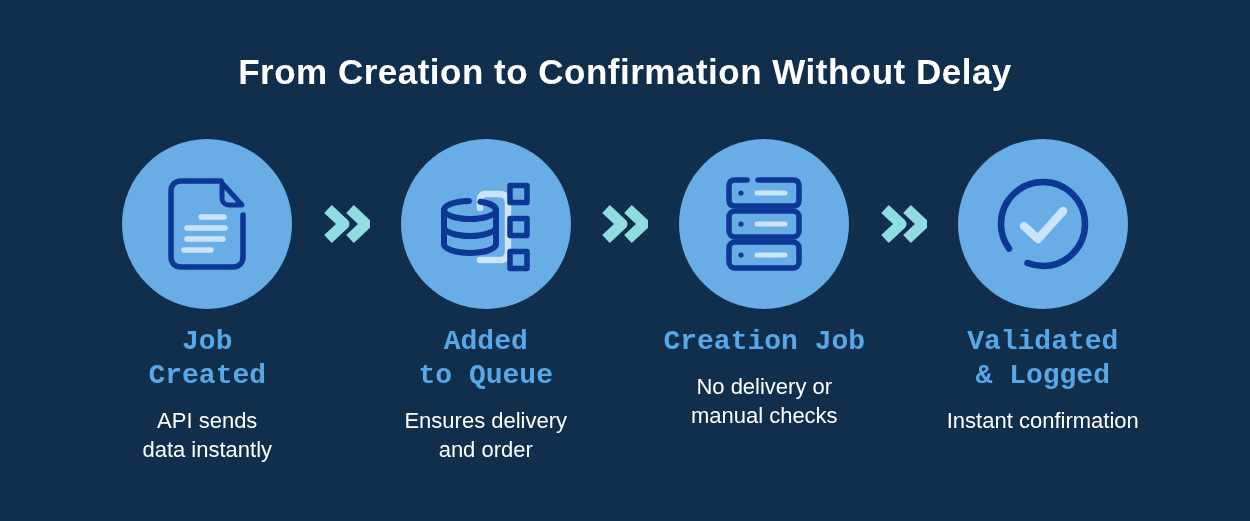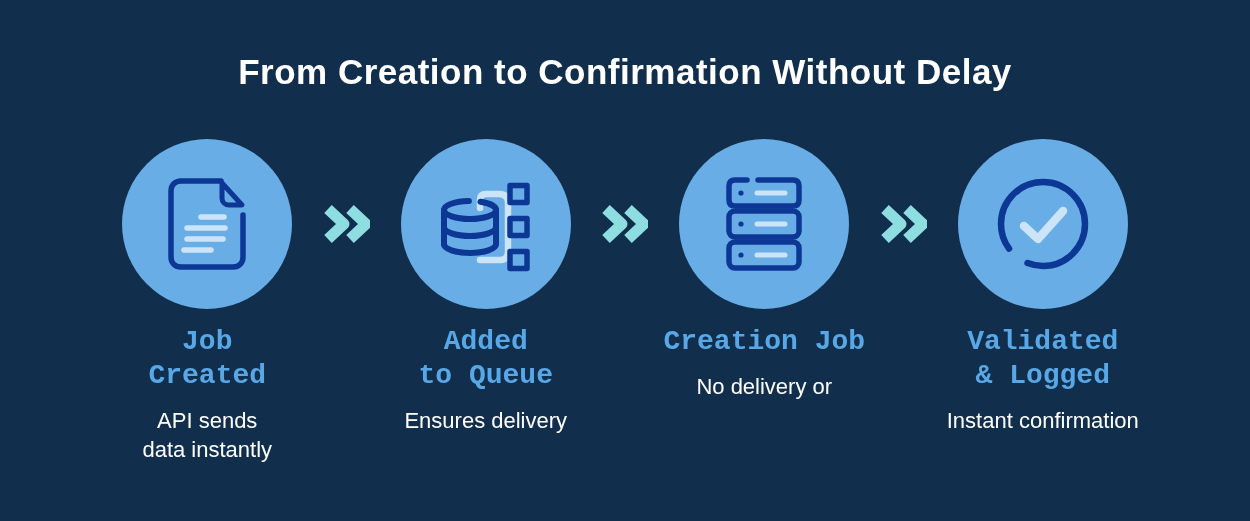--- a/index.html
+++ b/index.html
@@ -89,20 +89,21 @@
         <path class="s-dark" stroke-width="6" d="M8,55 A26,9 0 0 0 60,55"></path>
         <path class="s-dark" stroke-width="6" d="M8,72 A26,9 0 0 0 60,72"></path>
       </svg>
     </div>
     <div class="step-title">
       <div>Added</div>
       <div>to Queue</div>
     </div>
     <div class="desc">
       <div>Ensures delivery</div>
+      <div>and order</div>
     </div>
   </div>
 
   <div class="col">
     <div class="circle">
       <svg width="80" height="98" viewBox="0 0 80 98">
         <path class="s-dark" stroke-width="5.5" d="M34,5 H69 Q75,5 75,11 V25 Q75,31 69,31 H11 Q5,31 5,25 V11 Q5,5 11,5 H23"></path>
         <rect class="s-dark" stroke-width="5.5" x="5" y="36" width="70" height="26" rx="6"></rect>
         <rect class="s-dark" stroke-width="5.5" x="5" y="67" width="70" height="26" rx="6"></rect>
         <circle class="f-dark" cx="17" cy="18" r="2.6"></circle>
@@ -111,20 +112,21 @@
         <path class="s-light" stroke-width="5" d="M33,18 H61"></path>
         <path class="s-light" stroke-width="5" d="M33,49 H61"></path>
         <path class="s-light" stroke-width="5" d="M33,80 H61"></path>
       </svg>
     </div>
     <div class="step-title">
       <div>Creation Job</div>
     </div>
     <div class="desc">
       <div>No delivery or</div>
+      <div>manual checks</div>
     </div>
   </div>
 
   <div class="col">
     <div class="circle">
       <svg width="100" height="100" viewBox="0 0 100 100">
         <circle class="s-dark" stroke-width="6.5" cx="50" cy="50" r="42" pathLength="100" stroke-dasharray="31 9 60"></circle>
         <path class="s-light" stroke-width="8.5" d="M31,52 L45,65 L70,37"></path>
       </svg>
     </div>

